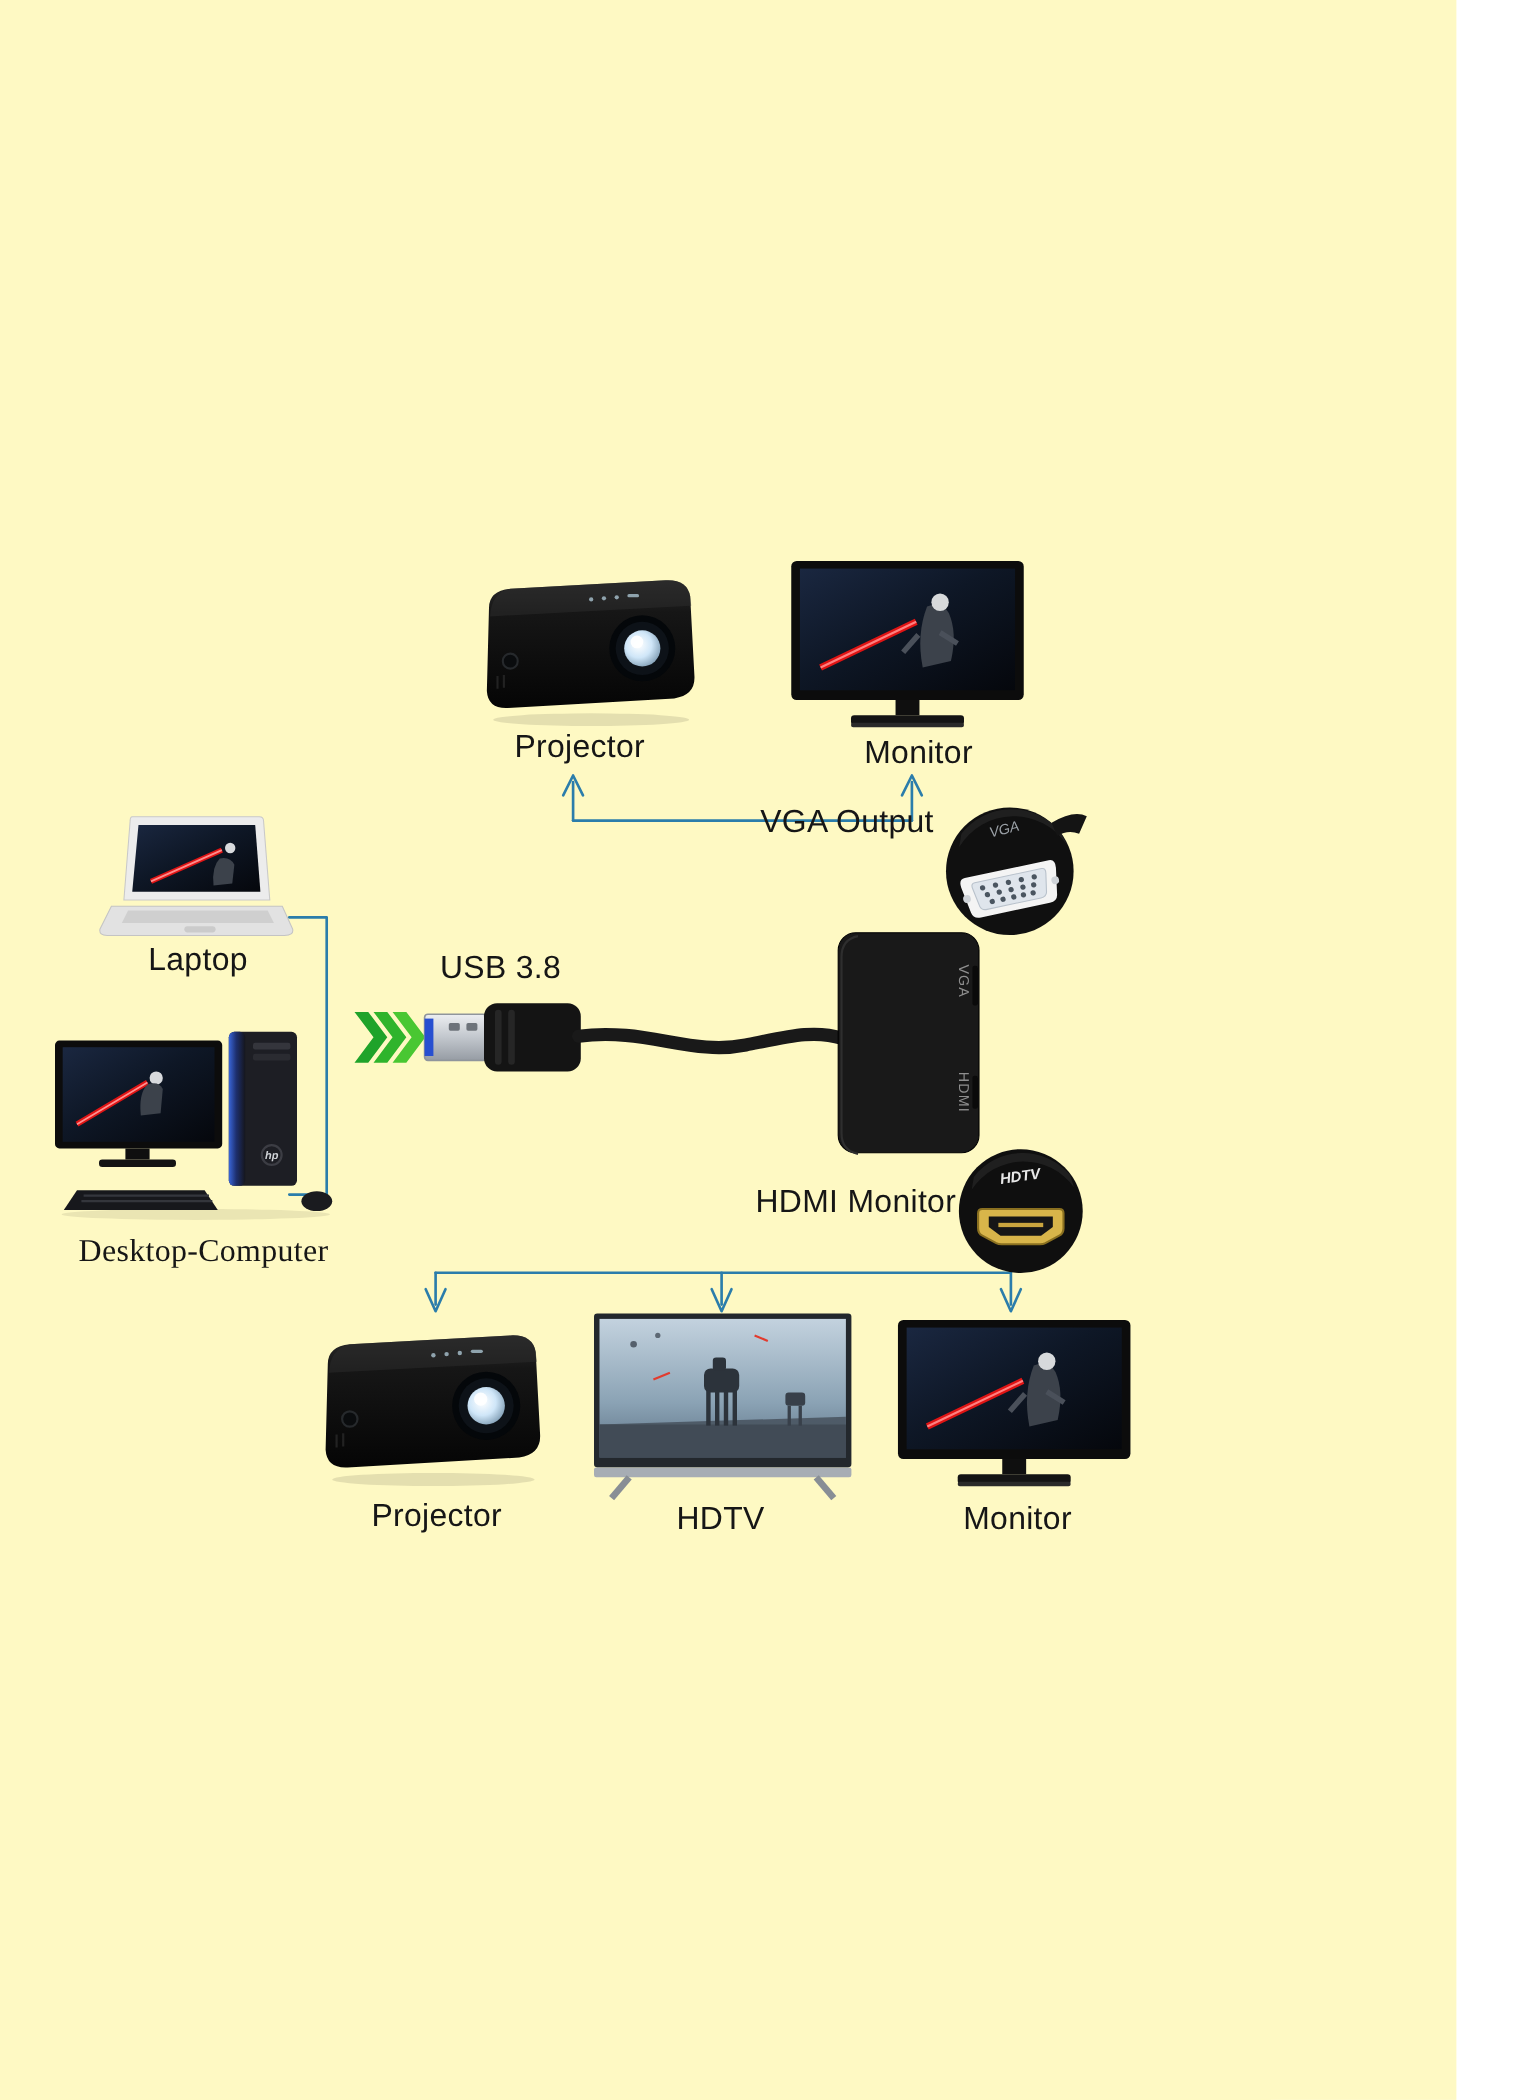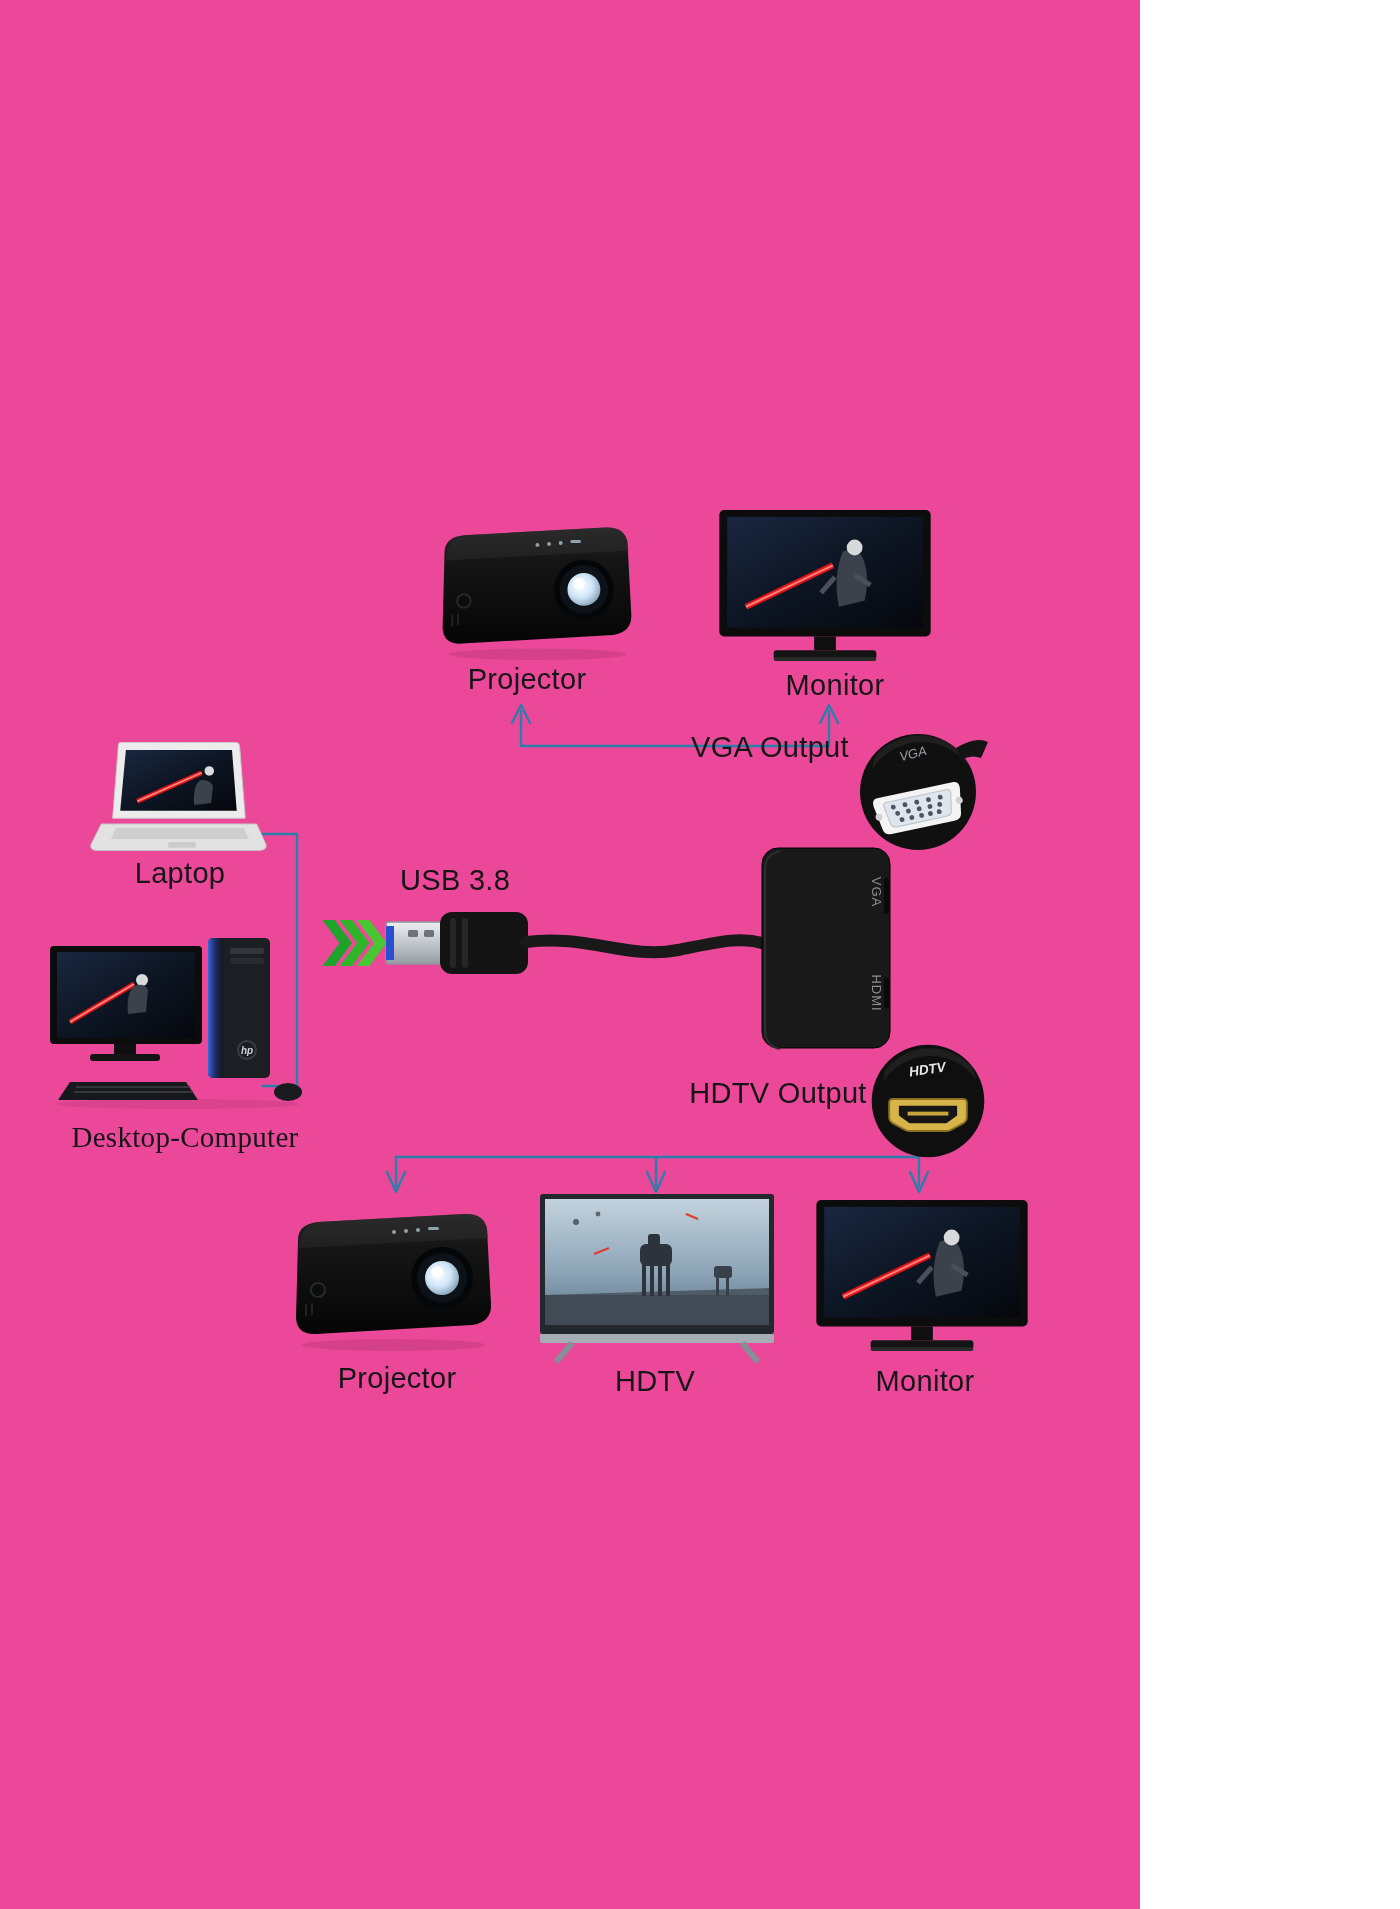--- a/index.html
+++ b/index.html
@@ -1,17 +1,17 @@
 <!DOCTYPE html>
 <html><head>
 <meta charset="utf-8">
 <style>
   html,body{margin:0;padding:0;background:#ffffff;}
   body{font-family:"Liberation Sans","DejaVu Sans",sans-serif;}
-  #canvas{position:relative;width:1140px;height:1909px;background:#ec4899;overflow:hidden;}
+  #canvas{position:relative;width:1324px;height:1909px;background:#fef9c3;overflow:hidden;}
   .label{position:absolute;font-size:29px;color:#161616;letter-spacing:0.3px;white-space:nowrap;}
   .center{text-align:center;}
   .dev{position:absolute;}
   svg{display:block;}
 </style>
 </head>
 <body>
 
 <div id="canvas">
 
@@ -207,21 +207,21 @@
     <g>
       <rect x="384" y="10" width="128" height="200" rx="16" fill="#191919" stroke="#000000"></rect>
       <path d="M402 13 q -15 3 -15 19 l 0 160 q 0 16 15 19" fill="none" stroke="#2e2e2e" stroke-width="2"></path>
       <rect x="506" y="40" width="5" height="36" rx="2" fill="#0a0a0a"></rect>
       <rect x="506" y="140" width="5" height="30" rx="2" fill="#0a0a0a"></rect>
       <text transform="rotate(90 494 54)" x="494" y="54" text-anchor="middle" font-size="13" letter-spacing="1" fill="#8f8f8f" font-family="'Liberation Sans',sans-serif">VGA</text>
       <text transform="rotate(90 494 155)" x="494" y="155" text-anchor="middle" font-size="13" letter-spacing="1" fill="#8f8f8f" font-family="'Liberation Sans',sans-serif">HDMI</text>
     </g>
   </svg>
 
-  <div class="label center" style="left:678px;top:1077px;width:200px;">HDTV Output</div>
+  <div class="label center" style="left:678px;top:1077px;width:200px;">HDMI Monitor</div>
 
   <svg class="dev" viewBox="0 0 132 136" style="left:862px;top:1035px;width:132px;height:132px;">
     <circle cx="66" cy="68" r="58" fill="#0f0f0f"></circle>
     <path d="M22 36 A58 58 0 0 1 112 34 L116 46 A58 58 0 0 0 20 48 Z" fill="#262626" opacity="0.7"></path>
     <text transform="rotate(-8 66 40)" x="66" y="40" text-anchor="middle" font-size="14" font-style="italic" font-weight="bold" fill="#e8e8e8" font-family="'Liberation Sans',sans-serif">HDTV</text>
     <g transform="translate(66 82)">
       <path d="M-36 -16 L36 -16 Q40 -16 40 -12 L40 2 Q40 7 36 9 L23 16 Q21 17 18 17 L-18 17 Q-21 17 -23 16 L-36 9 Q-40 7 -40 2 L-40 -12 Q-40 -16 -36 -16 Z" fill="#d8b54a" stroke="#8a7020" stroke-width="2"></path>
       <path d="M-30 -9 L30 -9 L30 1 L19 9 L-19 9 L-30 1 Z" fill="#161616"></path>
       <rect x="-21" y="-3" width="42" height="4" fill="#caa53e"></rect>
     </g>

